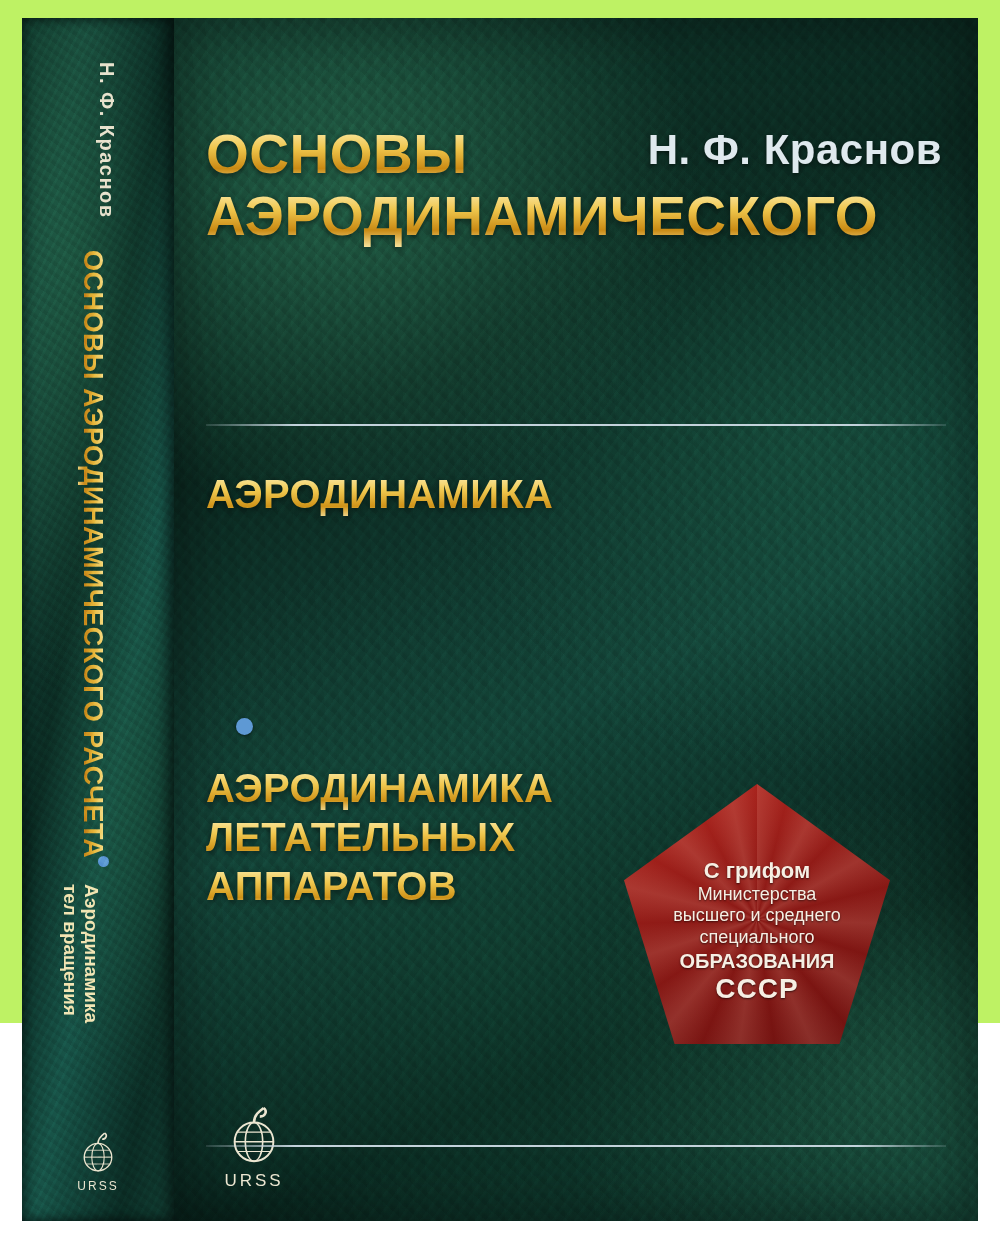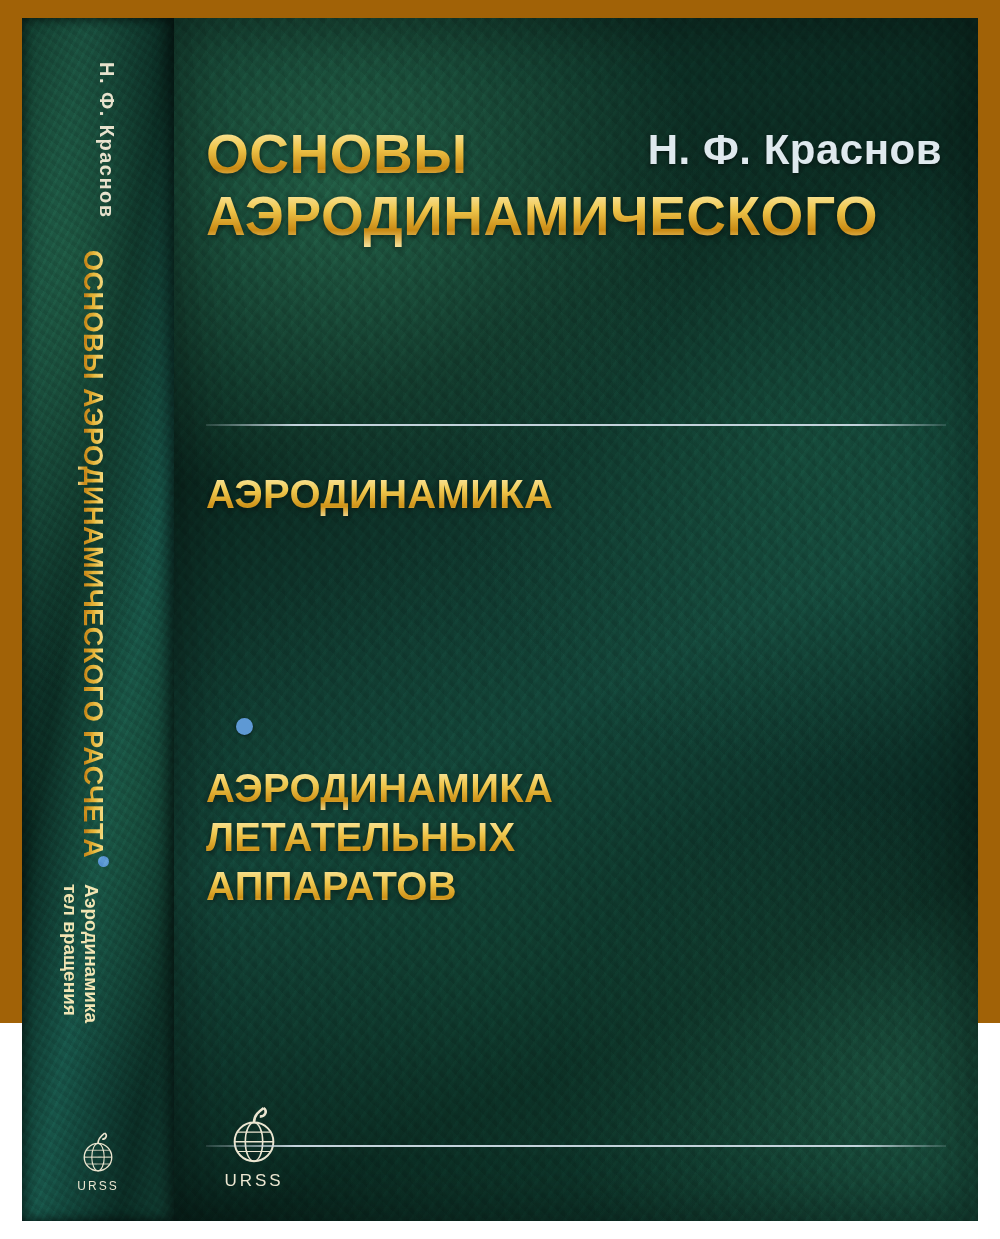--- a/index.html
+++ b/index.html
@@ -11,21 +11,21 @@
     width: 1000px;
     height: 1239px;
     font-family: "Liberation Sans", sans-serif;
     overflow: hidden;
   }
 
   #book-cover {
     position: relative;
     width: 1000px;
     height: 1023px;
-    background: #a16207;
+    background: #bef264;
   }
 
   
   .spine {
     position: absolute;
     left: 22px;
     top: 18px;
     width: 152px;
     height: 1203px;
     background:
@@ -345,20 +345,33 @@
       </div>
 
       <div class="mid-dot"></div>
 
       <div class="subtitle-block2">
         <span class="sub-line">АЭРОДИНАМИКА</span>
         <span class="sub-line">ЛЕТАТЕЛЬНЫХ</span>
         <span class="sub-line">АППАРАТОВ</span>
       </div>
 
+      <div class="seal">
+        <div class="seal-border"></div>
+        <div class="seal-shape"></div>
+        <div class="seal-rays"></div>
+        <div class="seal-text">
+          <div class="seal-l1">С грифом</div>
+          <div class="seal-l2">Министерства</div>
+          <div class="seal-l3">высшего и среднего</div>
+          <div class="seal-l4">специального</div>
+          <div class="seal-l5">ОБРАЗОВАНИЯ</div>
+          <div class="seal-l6">СССР</div>
+        </div>
+      </div>
 
       <div class="front-logo">
         <svg class="globe" viewBox="0 0 64 64">
           <circle cx="32" cy="38" r="20" fill="none" stroke="#ece6d1" stroke-width="2"></circle>
           <ellipse cx="32" cy="38" rx="9" ry="20" fill="none" stroke="#ece6d1" stroke-width="1.6"></ellipse>
           <line x1="12" y1="38" x2="52" y2="38" stroke="#ece6d1" stroke-width="1.6"></line>
           <line x1="15" y1="28" x2="49" y2="28" stroke="#ece6d1" stroke-width="1.2"></line>
           <line x1="15" y1="48" x2="49" y2="48" stroke="#ece6d1" stroke-width="1.2"></line>
           <path d="M32 18 C32 10, 38 6, 42 3" fill="none" stroke="#ece6d1" stroke-width="2.6"></path>
           <path d="M42 3 C46 6, 44 12, 38 12" fill="none" stroke="#ece6d1" stroke-width="2.6"></path>

